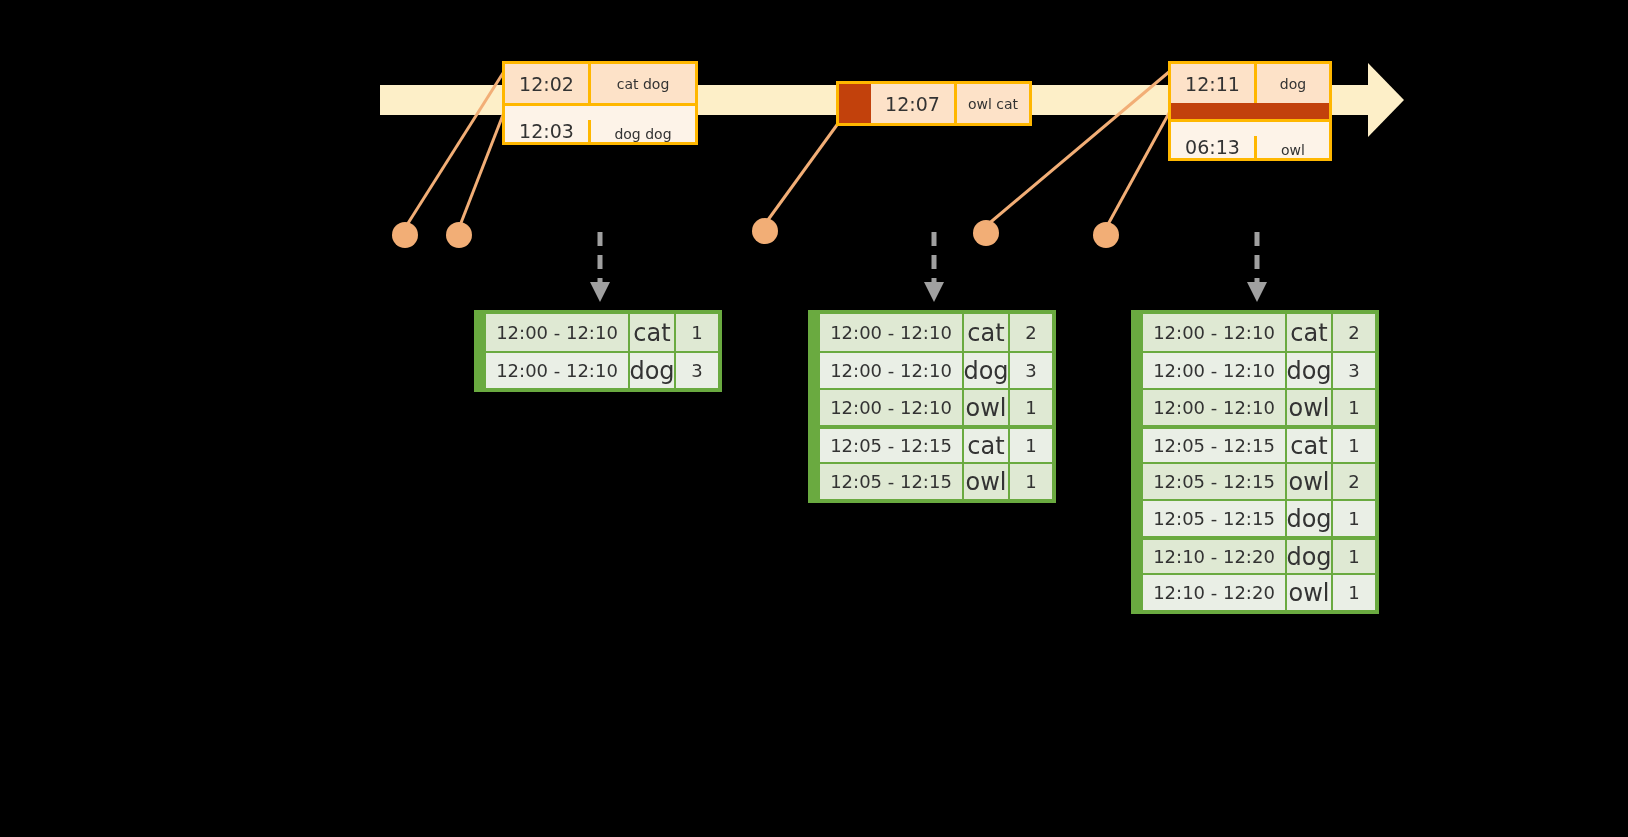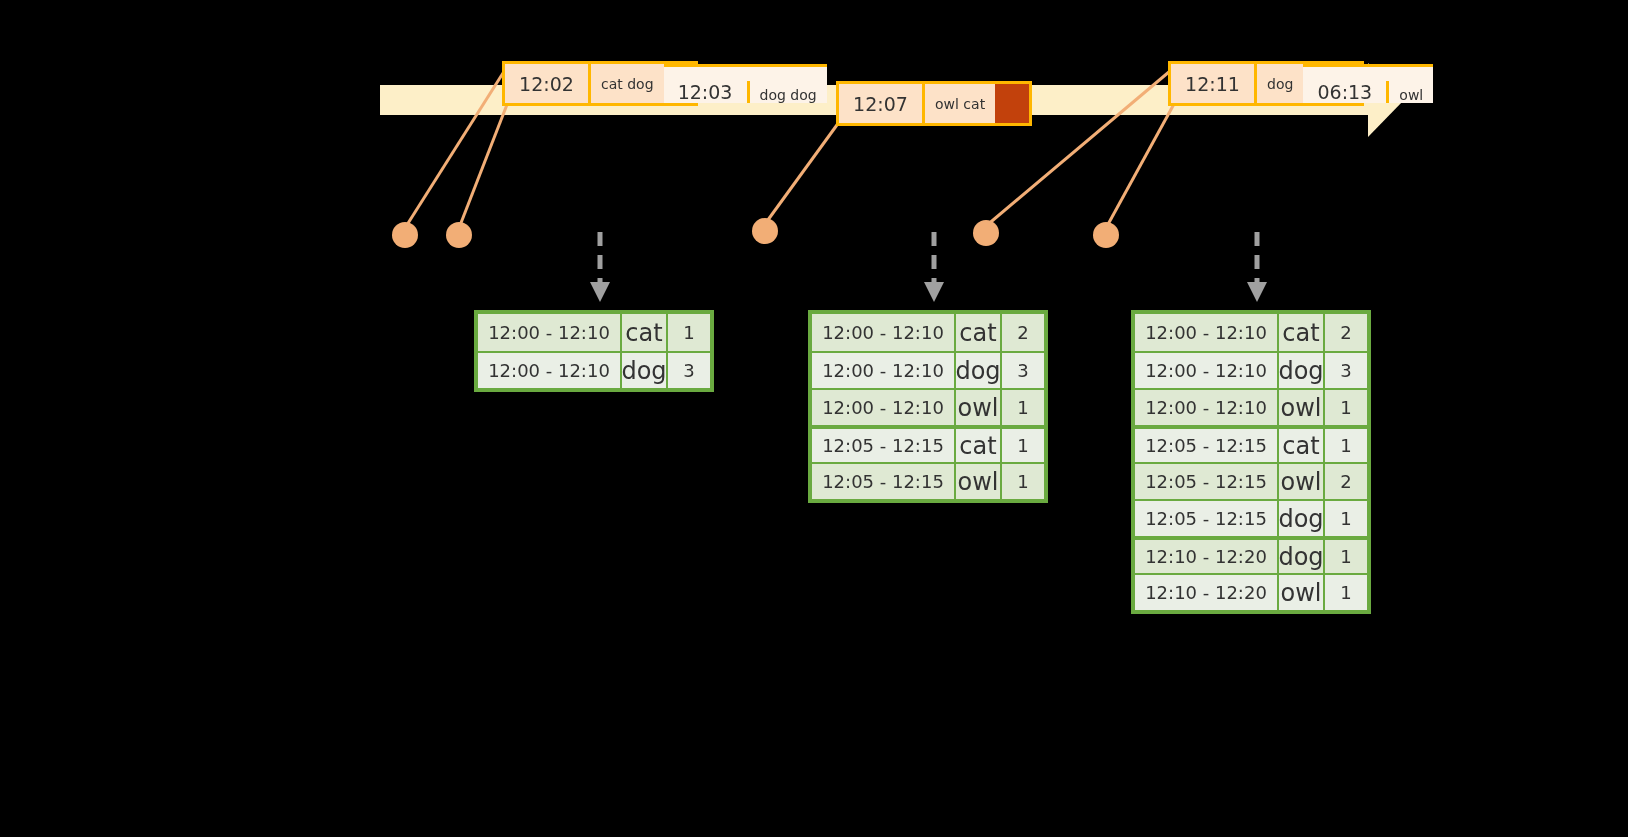--- a/index.html
+++ b/index.html
@@ -37,21 +37,21 @@
     width: 36px; height: 30px;
     background: #fdefc8;
   }
 
   
   .event-box {
     position: absolute;
     border: 3px solid #ffb700;
     background: #c2410c;
     display: flex;
-    flex-direction: row;
+    flex-direction: column;
   }
   .event-row {
     display: flex;
     flex-direction: row;
     height: 39px;
   }
   .event-row + .event-row { border-top: 3px solid #ffb700; align-items: flex-end; }
   .event-row.shade-dark { background: #fde2c8; }
   .event-row.shade-light { background: #fdf3e8; }
   .event-time {
@@ -63,22 +63,22 @@
   }
   .event-words {
     flex: 1;
     display: flex; align-items: center; justify-content: center;
     font-size: 14px;
     white-space: nowrap;
     padding: 0 10px;
   }
 
   #event-box-1 { left: 502px; top: 61px; width: 196px; }
-  #event-box-2 { left: 836px; top: 81px; width: 196px; }
-  #event-box-3 { left: 1168px; top: 61px; width: 196px; }
+  #event-box-2 { left: 836px; top: 81px; width: 196px; padding-left: 32px; }
+  #event-box-3 { left: 1168px; top: 61px; width: 164px; gap: 16px; }
 
   
   .event-dot {
     position: absolute;
     width: 26px; height: 26px;
     border-radius: 50%;
     background: #f2ae76;
   }
 
   
@@ -89,20 +89,21 @@
     position: absolute;
     border: 4px solid #6aaa40;
     background: #6aaa40;
     display: flex;
     flex-direction: column;
   }
   .res-row {
     display: flex;
     flex-direction: row;
     height: 37px;
+    margin-left: 8px;
   }
   .res-row.shade-dark  { background: #dfe9d3; }
   .res-row.shade-light { background: #eaefe6; }
   .res-row + .res-row { border-top: 2px solid #6aaa40; }
   .res-row.group-sep   { border-top: 4px solid #6aaa40; }
   .res-window {
     width: 144px;
     display: flex; align-items: center; justify-content: center;
     font-size: 18px;
     border-right: 2px solid #6aaa40;

